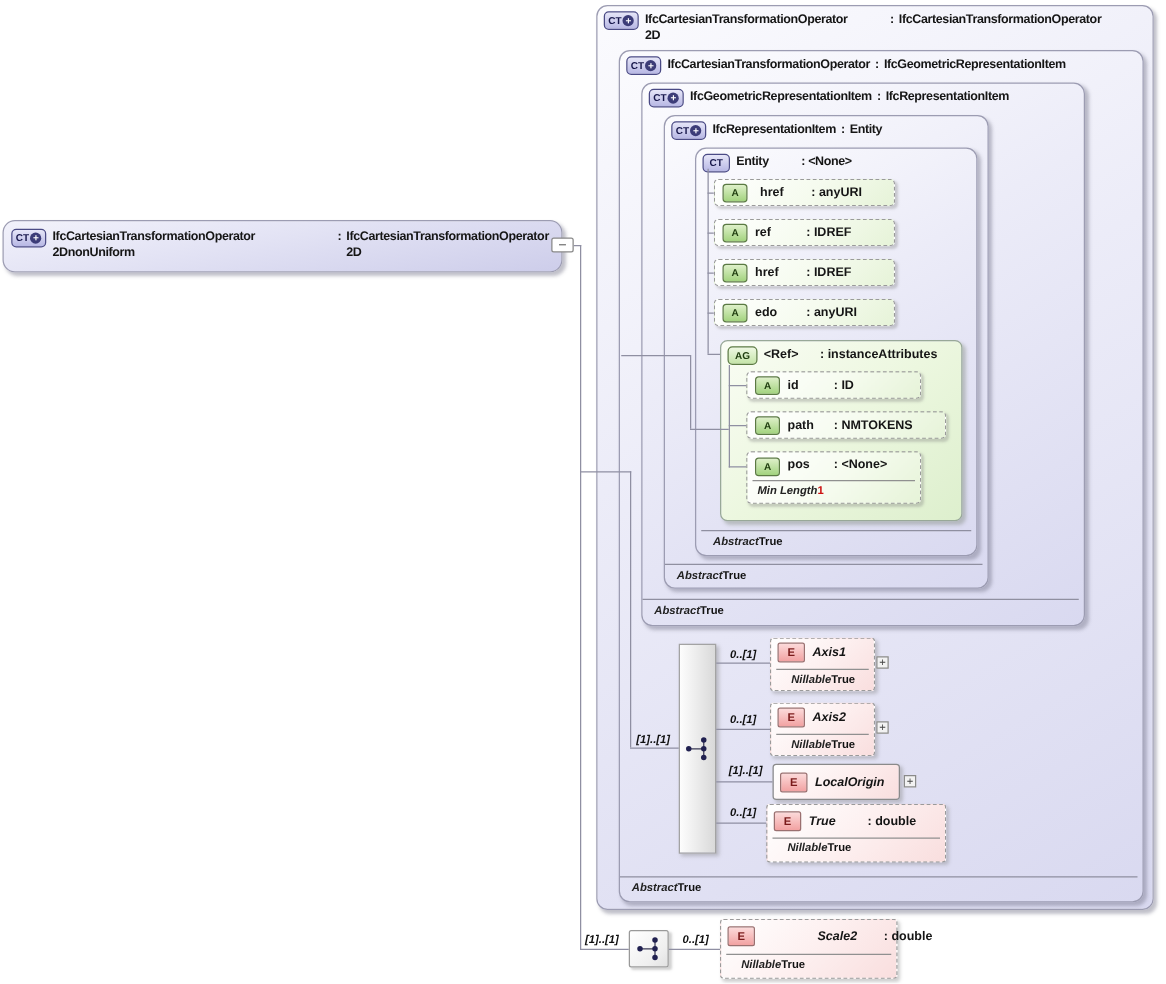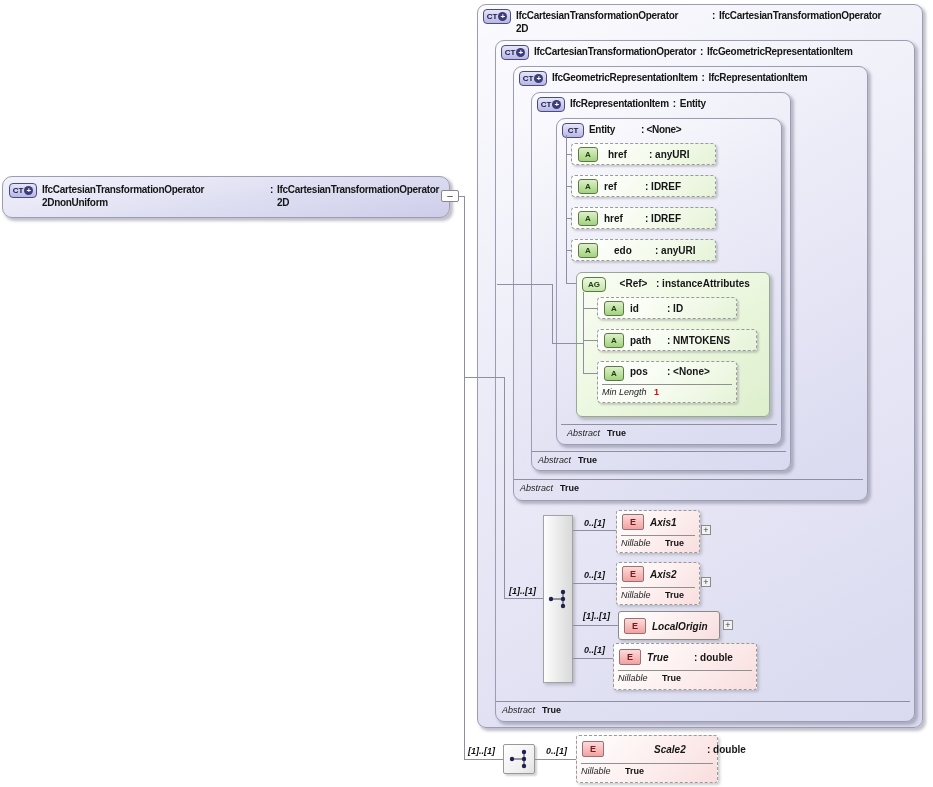--- a/index.html
+++ b/index.html
@@ -52,21 +52,21 @@
          background:linear-gradient(180deg,#fcdada,#f2a2a2);
          display:flex;align-items:center;justify-content:center;
          font-size:9px;font-weight:bold;color:#7a1a1a;}
   .erow{position:absolute;top:3px;left:5px;display:flex;align-items:center;
         font-weight:bold;font-size:10px;white-space:nowrap;}
   .erow .ename{margin-left:6px;font-style:italic;}
 
   
   .nrow{position:absolute;left:4px;right:4px;border-top:1px solid #909090;
         padding-top:2px;display:flex;font-size:9px;white-space:nowrap;}
-  .flab{font-style:italic;font-weight:normal;color:#222;}
+  .flab{font-style:italic;font-weight:bold;color:#222;text-align:right;}
   .fval{font-weight:bold;color:#111;}
   .fval.red{color:#cc1111;}
   .absrow{position:absolute;border-top:1px solid #8f8fa0;padding:3px 0 0 6px;
           display:flex;font-size:9px;white-space:nowrap;box-sizing:border-box;}
   .absrow .flab{width:40px;}
   .nrow .flab{width:44px;}
 
   
   .hln{position:absolute;height:1px;background:#8f8fa2;}
   .vln{position:absolute;width:1px;background:#8f8fa2;}
@@ -178,28 +178,28 @@
     <span style="margin-left:6px;width:41px;">ref</span>
     <span>: IDREF</span>
   </div>
   <div class="attrbox" style="left:571px;top:207px;width:145px;height:22px;">
     <span class="aicon">A</span>
     <span style="margin-left:6px;width:41px;">href</span>
     <span>: IDREF</span>
   </div>
   <div class="attrbox" style="left:571px;top:239px;width:145px;height:22px;">
     <span class="aicon">A</span>
-    <span style="margin-left:16px;width:41px;">edo</span>
+    <span style="margin-left:6px;width:41px;">edo</span>
     <span>: anyURI</span>
   </div>
 
   <div class="agbox" style="left:576px;top:272px;width:194px;height:145px;">
     <div class="hdr" style="left:5px;top:4px;letter-spacing:0;">
       <span class="agicon" style="margin-right:5px;">AG</span>
-      <span style="width:45px;text-align:center;">&lt;Ref&gt;</span>
+      <span style="width:45px;">&lt;Ref&gt;</span>
       <span>: instanceAttributes</span>
     </div>
   </div>
   <div class="attrbox" style="left:597px;top:297px;width:140px;height:22px;">
     <span class="aicon">A</span>
     <span style="margin-left:6px;width:37px;">id</span>
     <span>: ID</span>
   </div>
   <div class="attrbox" style="left:597px;top:329px;width:160px;height:22px;">
     <span class="aicon">A</span>

